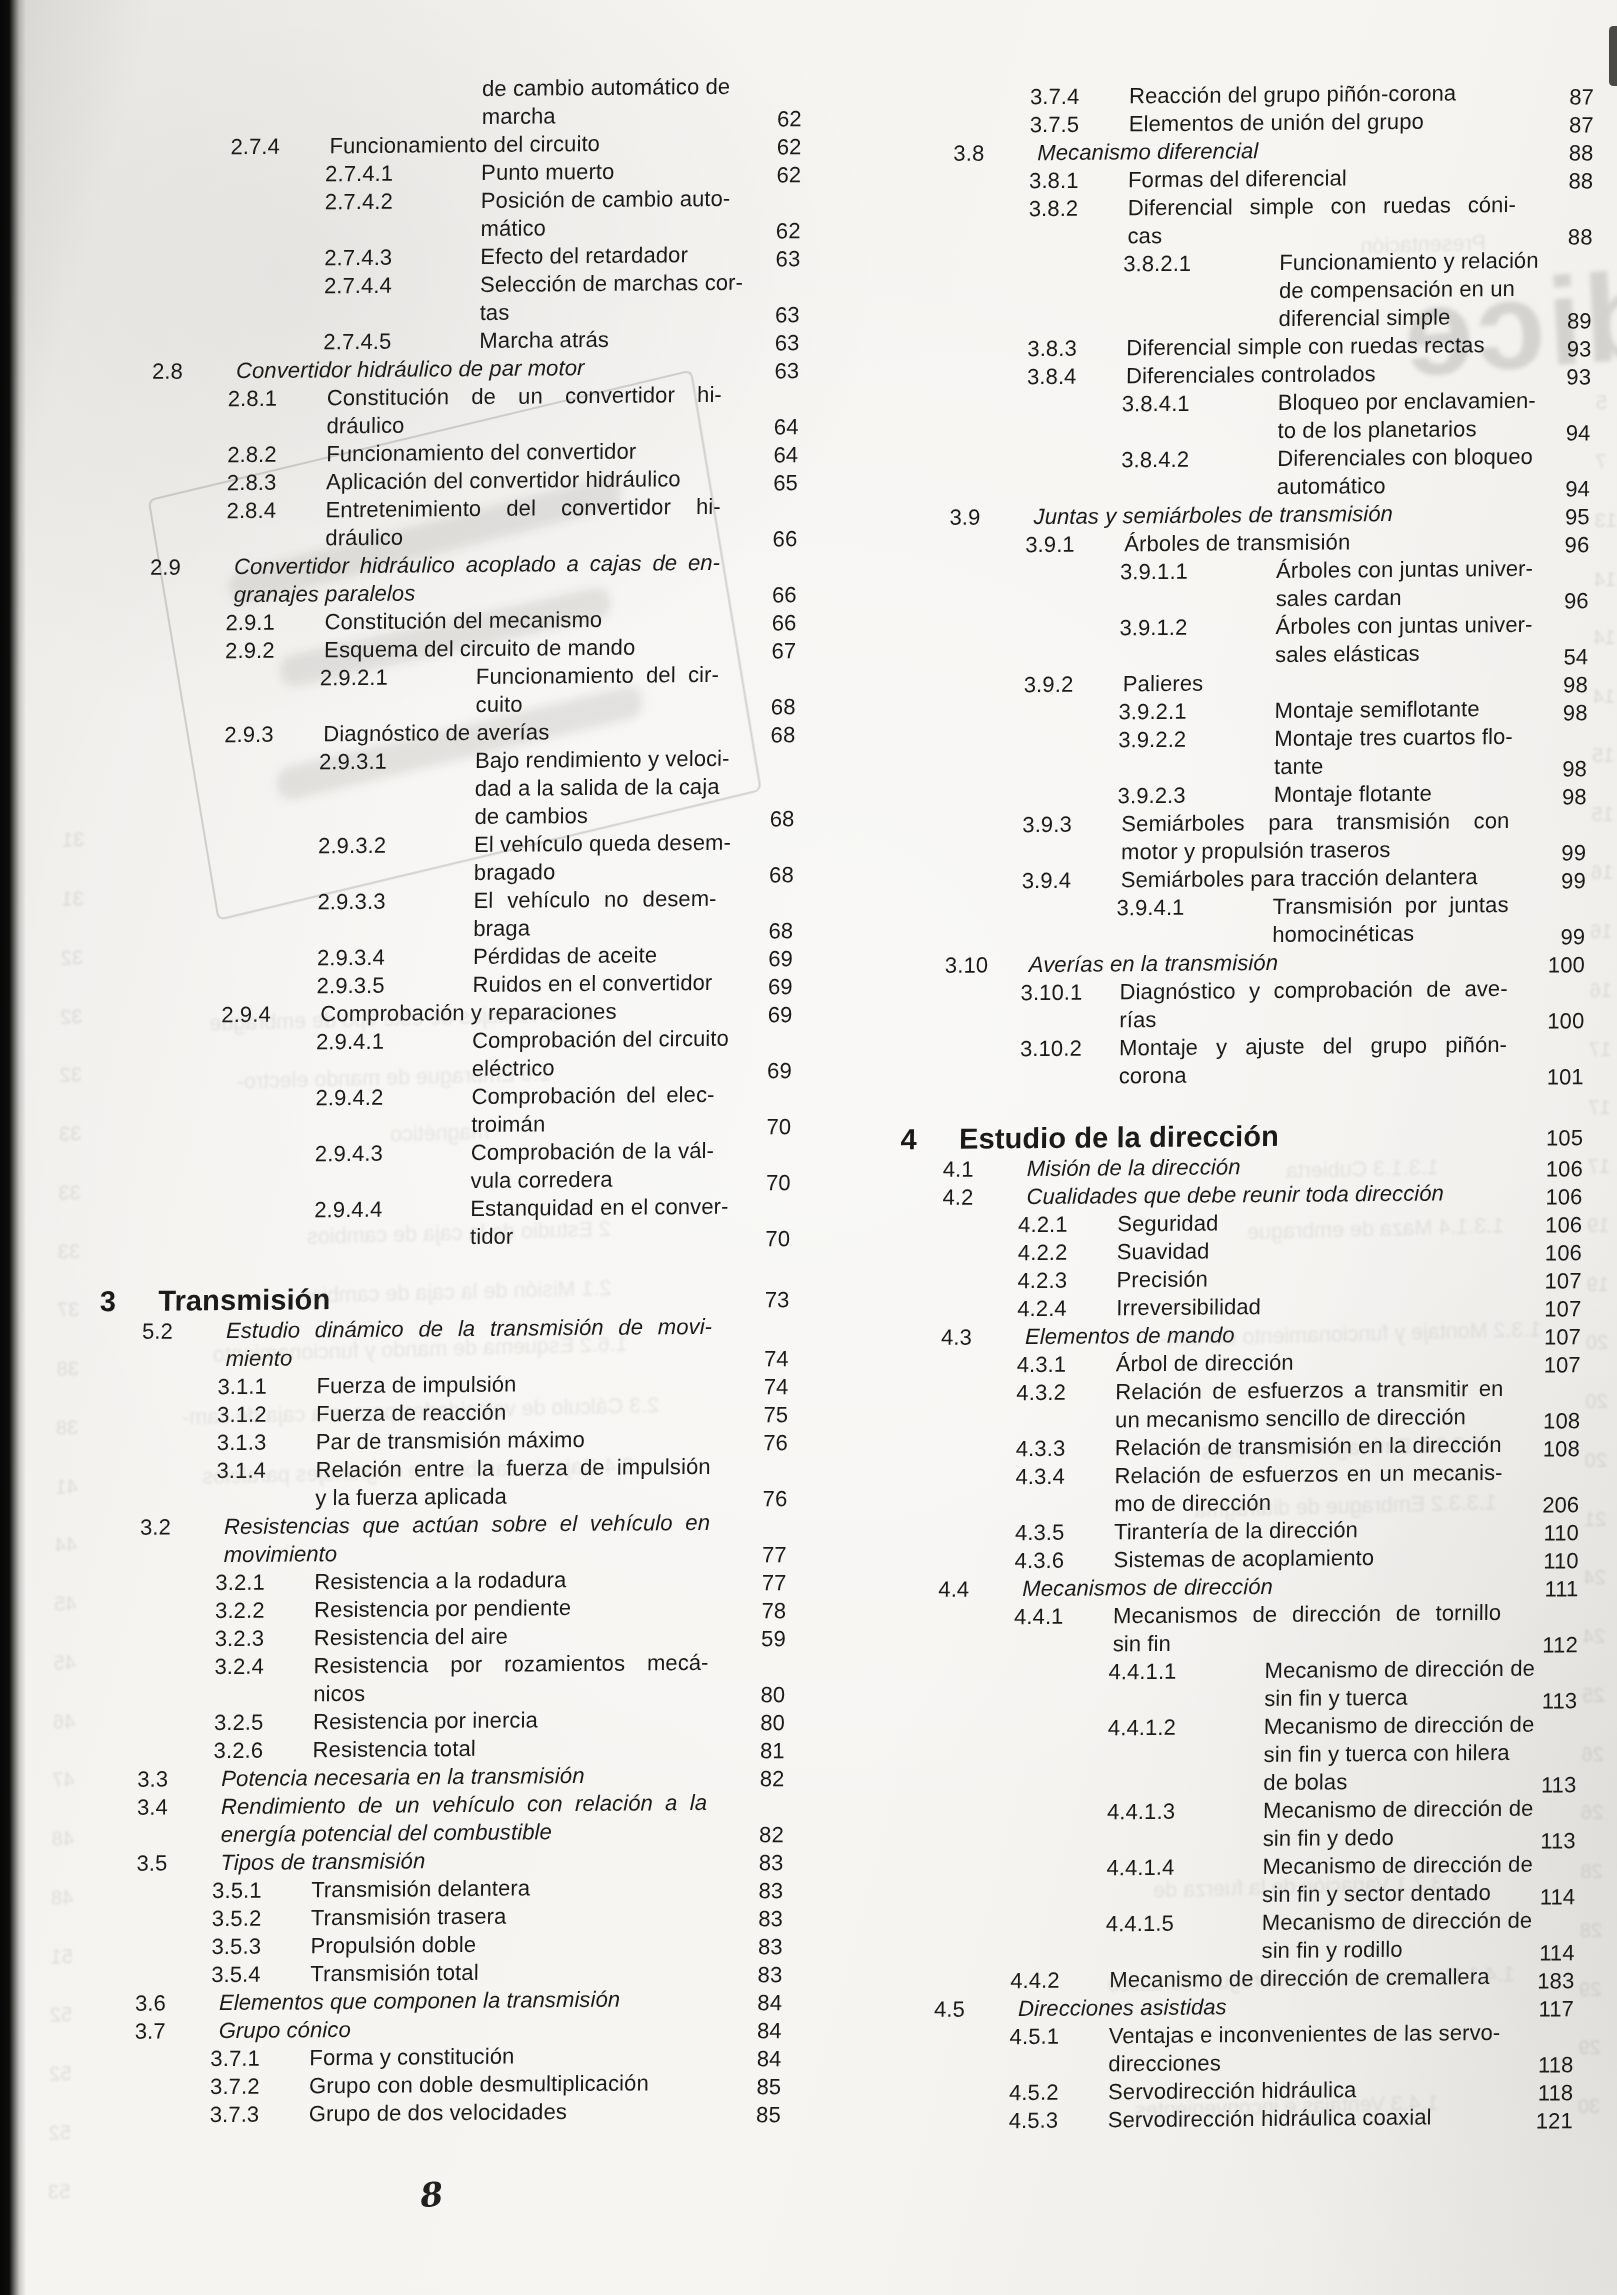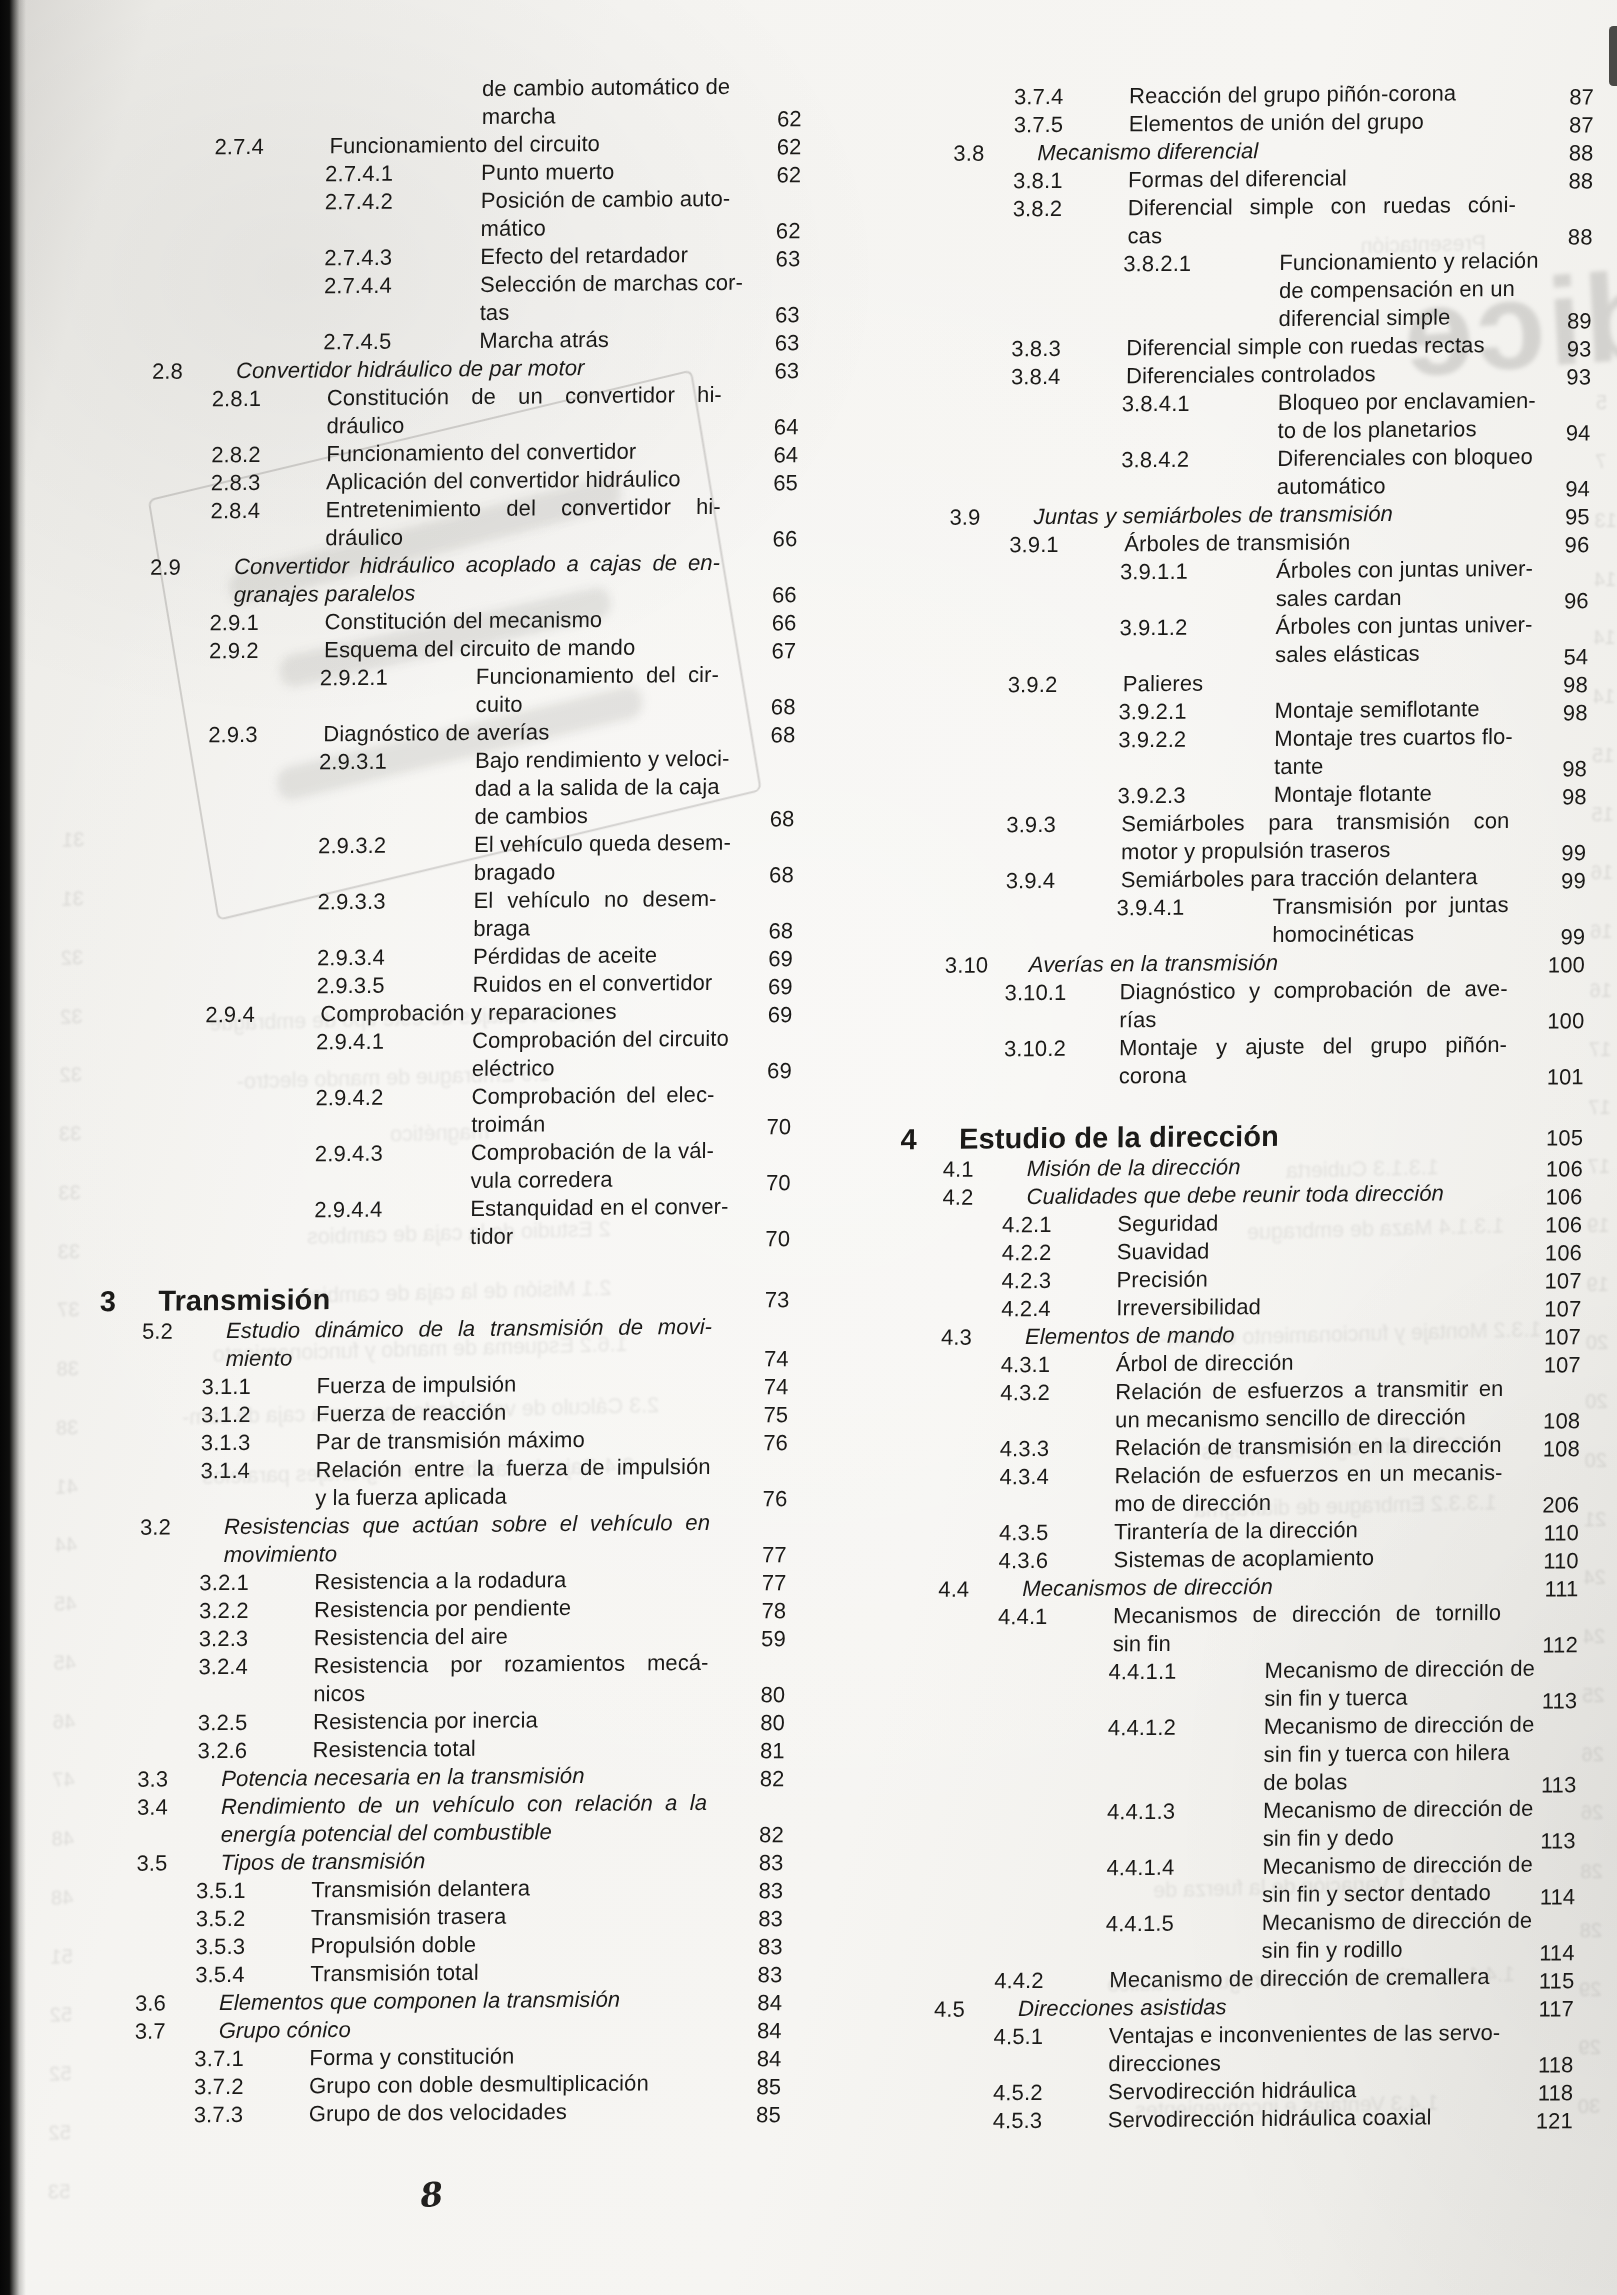--- a/index.html
+++ b/index.html
@@ -24,21 +24,21 @@
   .sheet{position:absolute;inset:0;transform:skewX(-1.1deg) rotate(-0.5deg);transform-origin:50% 50%;}
 
   .col{position:absolute;font-size:22px;line-height:28px;color:#1b1a18;letter-spacing:0.1px;}
   .col.left{left:100px;top:72px;width:691px;}
   .col.right{left:899px;top:85px;width:684px;}
   .entry{position:relative;padding-right:77px;}
   .entry.gap{margin-top:30px;}
   .id{position:absolute;top:0;white-space:nowrap;}
   .lvl0 > .id{left:1.4px;}
   .lvl1 > .id{left:44px;}
-  .lvl2 > .id{left:104px;}
+  .lvl2 > .id{left:120px;}
   .lvl3 > .id{left:215px;text-align:center;}
   .lvl0 > .label{padding-left:60px;}
   .lvl1 > .label{padding-left:128px;}
   .lvl2 > .label{padding-left:219px;}
   .lvl3 > .label{padding-left:371px;}
   .label{display:block;}
   .ln{display:block;white-space:nowrap;}
   .ln.jfy{text-align:justify;text-align-last:justify;}
   .section > .label{font-style:italic;}
   .chapter{line-height:34px;}
@@ -794,21 +794,21 @@
           <span class="ln jfy">Mecanismo de dirección de</span>
           <span class="ln">sin fin y rodillo</span>
         </span>
         <span class="pg">114</span>
       </div>
       <div class="entry lvl2 item">
         <span class="id">4.4.2</span>
         <span class="label">
           <span class="ln">Mecanismo de dirección de cremallera</span>
         </span>
-        <span class="pg">115</span>
+        <span class="pg">183</span>
       </div>
       <div class="entry lvl1 section">
         <span class="id">4.5</span>
         <span class="label">
           <span class="ln">Direcciones asistidas</span>
         </span>
         <span class="pg">117</span>
       </div>
       <div class="entry lvl2 item">
         <span class="id">4.5.1</span>

